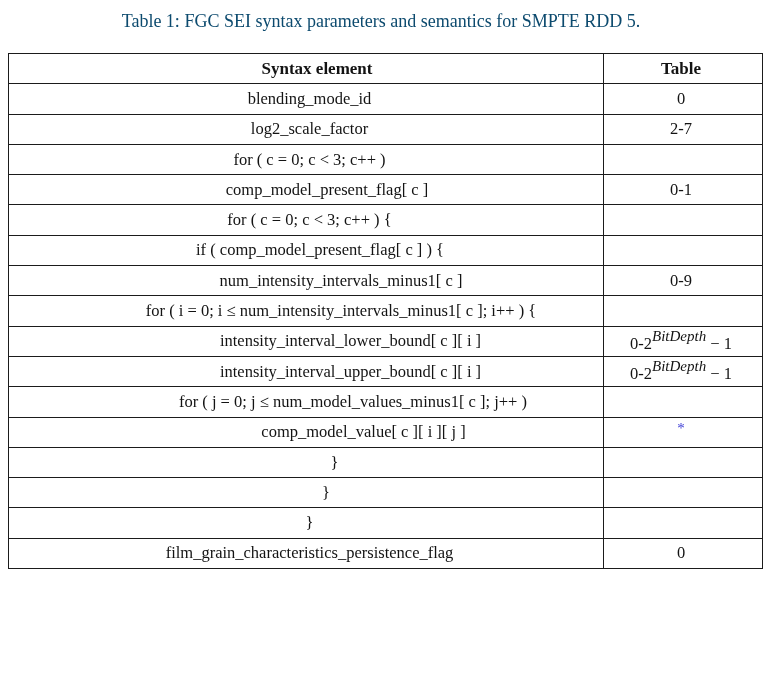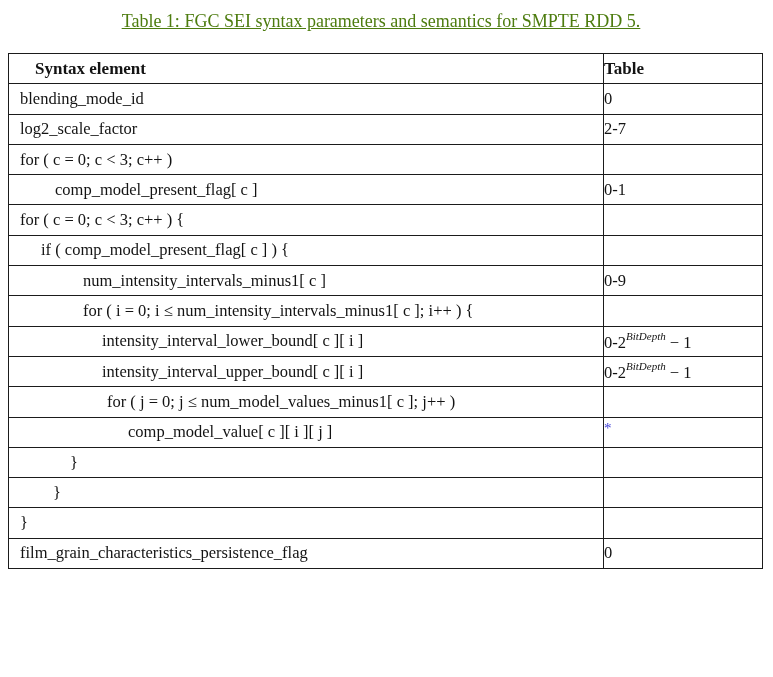--- a/index.html
+++ b/index.html
@@ -15,54 +15,53 @@
     color: #131313;
     overflow: hidden;
   }
   .caption {
     position: absolute;
     top: 11px;
     left: 0;
     width: 762px;
     text-align: center;
     font-size: 18px;
-    color: #4d7c0f;
-    text-decoration: underline;
+    color: #0c4a6e;
   }
   table.syntax-table {
     position: absolute;
     left: 8px;
     top: 53px;
     width: 754px;
     border-collapse: collapse;
     table-layout: fixed;
   }
   .syntax-table th,
   .syntax-table td {
     border: 1.5px solid #1b1b1b;
     height: 29.3px;
     font-size: 16.5px;
-    text-align: left;
+    text-align: center;
     vertical-align: middle;
     padding: 0 4px 0 0;
     white-space: nowrap;
     overflow: hidden;
     margin-left: 30px;
   }
   .syntax-table th {
     font-weight: bold;
     font-size: 17px;
   }
   .syntax-table th.th-syntax {
     padding-left: 26px;
   }
   .col-syntax { width: 595px; }
   .col-value  { width: 159px; }
   .val-sup {
-    font-size: 11px;
+    font-size: 15px;
     font-style: italic;
     position: relative;
     top: -1px;
   }
   .val-asterisk {
     font-size: 15px;
     position: relative;
     top: -4px;
   }
 </style>

